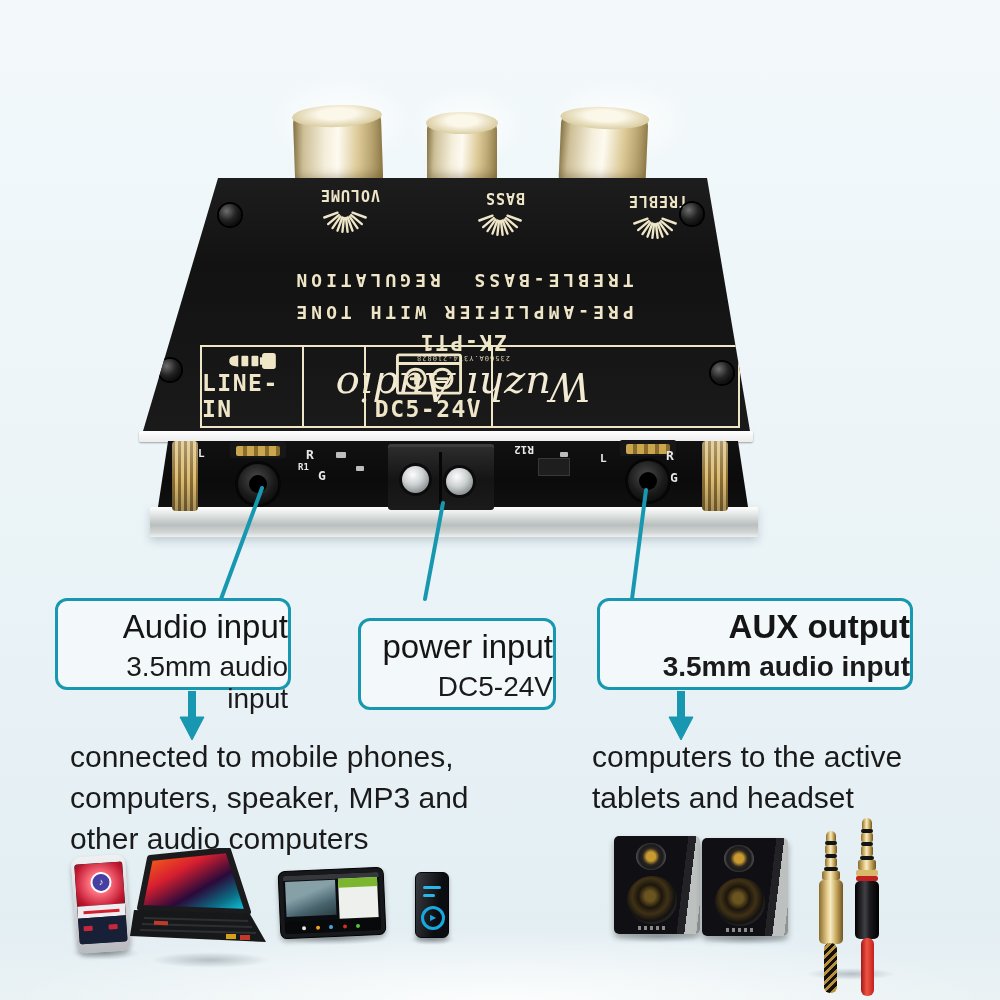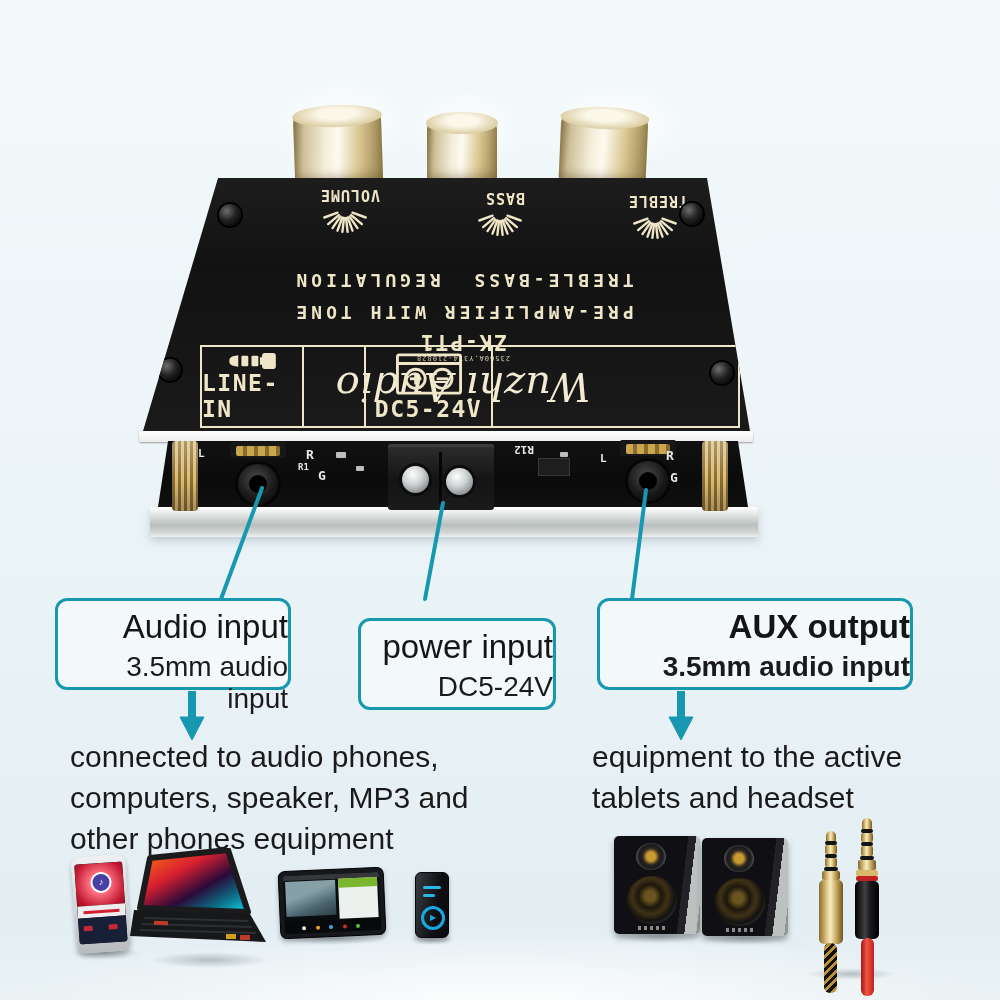--- a/index.html
+++ b/index.html
@@ -319,26 +319,26 @@
   <div class="abs callout co2">
     <div class="co-title">power input</div>
     <div class="co-sub">DC5-24V</div>
   </div>
   <div class="abs callout co3">
     <div class="co-title">AUX output</div>
     <div class="co-sub">3.5mm audio input</div>
   </div>
 
   <div class="abs note note-left">
-    <div>connected to audio phones,</div>
+    <div>connected to mobile phones,</div>
     <div>computers, speaker, MP3 and</div>
-    <div>other phones equipment</div>
+    <div>other audio computers</div>
   </div>
   <div class="abs note note-right">
-    <div>equipment to the active</div>
+    <div>computers to the active</div>
     <div>tablets and headset</div>
   </div>
 
   <div class="abs shadow" style="left:70px;top:946px;width:70px;height:14px;"></div>
   <div class="abs shadow" style="left:150px;top:952px;width:120px;height:16px;"></div>
   <div class="abs shadow" style="left:282px;top:932px;width:104px;height:13px;"></div>
   <div class="abs shadow" style="left:408px;top:934px;width:48px;height:11px;"></div>
   <div class="abs shadow" style="left:612px;top:930px;width:92px;height:13px;"></div>
   <div class="abs shadow" style="left:700px;top:932px;width:92px;height:13px;"></div>
   <div class="abs shadow" style="left:806px;top:968px;width:90px;height:12px;"></div>

